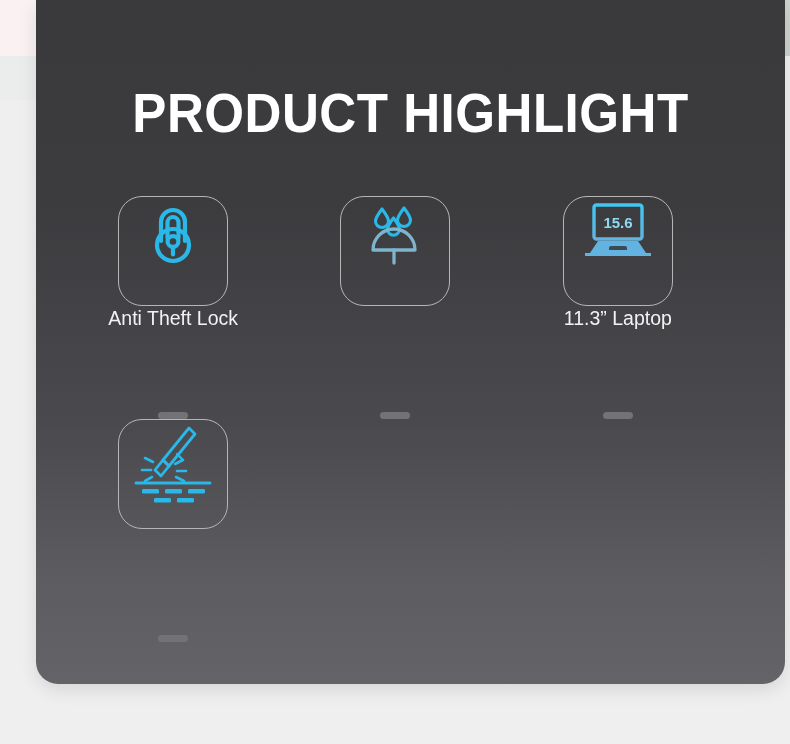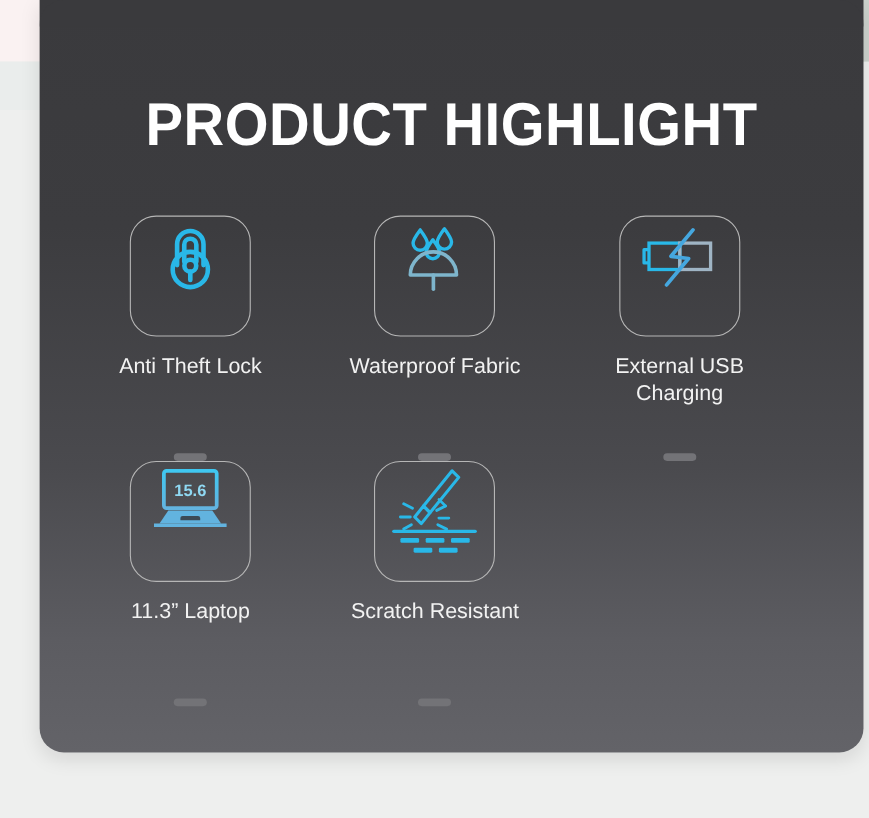--- a/index.html
+++ b/index.html
@@ -97,21 +97,20 @@
     width: 110px;
     height: 110px;
     border: 1.6px solid #b6b6b6;
     border-radius: 24px;
     display: flex;
     align-items: flex-start;
     justify-content: center;
     box-sizing: border-box;
   }
   .feature-label {
-    margin-top: 15px;
     color: #f2f2f2;
     font-size: 19.5px;
     line-height: 25px;
     text-align: center;
     max-width: 185px;
     font-weight: normal;
   }
   .feature-dash {
     margin-top: 14px;
     width: 30px;
@@ -156,41 +155,24 @@
     <div class="feature-cell">
       <div class="icon-tile">
         <svg width="72" height="72" viewBox="0 0 72 72">
           <path d="M23 12 c-4.5 6 -6.5 9 -6.5 12 a6.5 6.5 0 0 0 13 0 c0 -3 -2 -6 -6.5 -12 Z" fill="none" stroke="#29b8e8" stroke-width="3.1" stroke-linejoin="round"></path>
           <path d="M45 11 c-4.5 6 -6.5 9 -6.5 12 a6.5 6.5 0 0 0 13 0 c0 -3 -2 -6 -6.5 -12 Z" fill="none" stroke="#29b8e8" stroke-width="3.1" stroke-linejoin="round"></path>
           <path d="M34.5 21 c-4.2 5.6 -6 8.4 -6 11.2 a6 6 0 0 0 12 0 c0 -2.8 -1.8 -5.6 -6 -11.2 Z" fill="none" stroke="#29b8e8" stroke-width="3.1" stroke-linejoin="round"></path>
           <path d="M14 53 a21 21 0 0 1 42 0 Z" fill="none" stroke="#7eb5cc" stroke-width="3.3" stroke-linejoin="round"></path>
           <path d="M35 53 L35 66" fill="none" stroke="#7eb5cc" stroke-width="3.3" stroke-linecap="round"></path>
         </svg>
       </div>
-      <div class="feature-label">Waterproof Fabric</div>
-      <div class="label-spacer"></div>
-      <div class="feature-dash"></div>
-    </div>
-
-    <div class="feature-cell two-line">
-      <div class="icon-tile">
-        <svg width="76" height="72" viewBox="0 0 76 72">
-          <rect x="10" y="24" width="28" height="24" fill="none" stroke="#29b8e8" stroke-width="3"></rect>
-          <rect x="38" y="24" width="28" height="24" fill="none" stroke="#9fb4c4" stroke-width="3"></rect>
-          <path d="M10 30 L5.5 30 L5.5 42 L10 42" fill="none" stroke="#29b8e8" stroke-width="3" stroke-linejoin="round"></path>
-          <path d="M50 12 L30 36 L46 38 L26 62" fill="none" stroke="#45a7df" stroke-width="3.4" stroke-linejoin="round" stroke-linecap="round"></path>
-        </svg>
-      </div>
-      <div class="feature-label">
-        <span>External USB</span><br>
-        <span>Charging</span>
-      </div>
-      <div class="label-spacer"></div>
-      <div class="feature-dash"></div>
-    </div>
+      <div class="label-spacer"></div>
+      <div class="feature-dash"></div>
+    </div>
+
 
 
     <div class="feature-cell">
       <div class="icon-tile">
         <svg width="76" height="66" viewBox="0 0 76 66">
           <defs>
             <linearGradient id="lapgrad" x1="0" y1="0" x2="0" y2="1">
               <stop offset="0%" stop-color="#3fc7f0"></stop>
               <stop offset="100%" stop-color="#63b4e0"></stop>
             </linearGradient>
@@ -224,19 +206,18 @@
           </g>
           <g fill="#29b8e8">
             <rect x="11" y="69" width="17" height="4.4" rx="1.2"></rect>
             <rect x="34" y="69" width="17" height="4.4" rx="1.2"></rect>
             <rect x="57" y="69" width="17" height="4.4" rx="1.2"></rect>
             <rect x="23" y="78" width="17" height="4.4" rx="1.2"></rect>
             <rect x="46" y="78" width="17" height="4.4" rx="1.2"></rect>
           </g>
         </svg>
       </div>
-      <div class="feature-label">Scratch Resistant</div>
       <div class="label-spacer"></div>
       <div class="feature-dash"></div>
     </div>
 
   </div>
 </div>
 
 </body></html>

